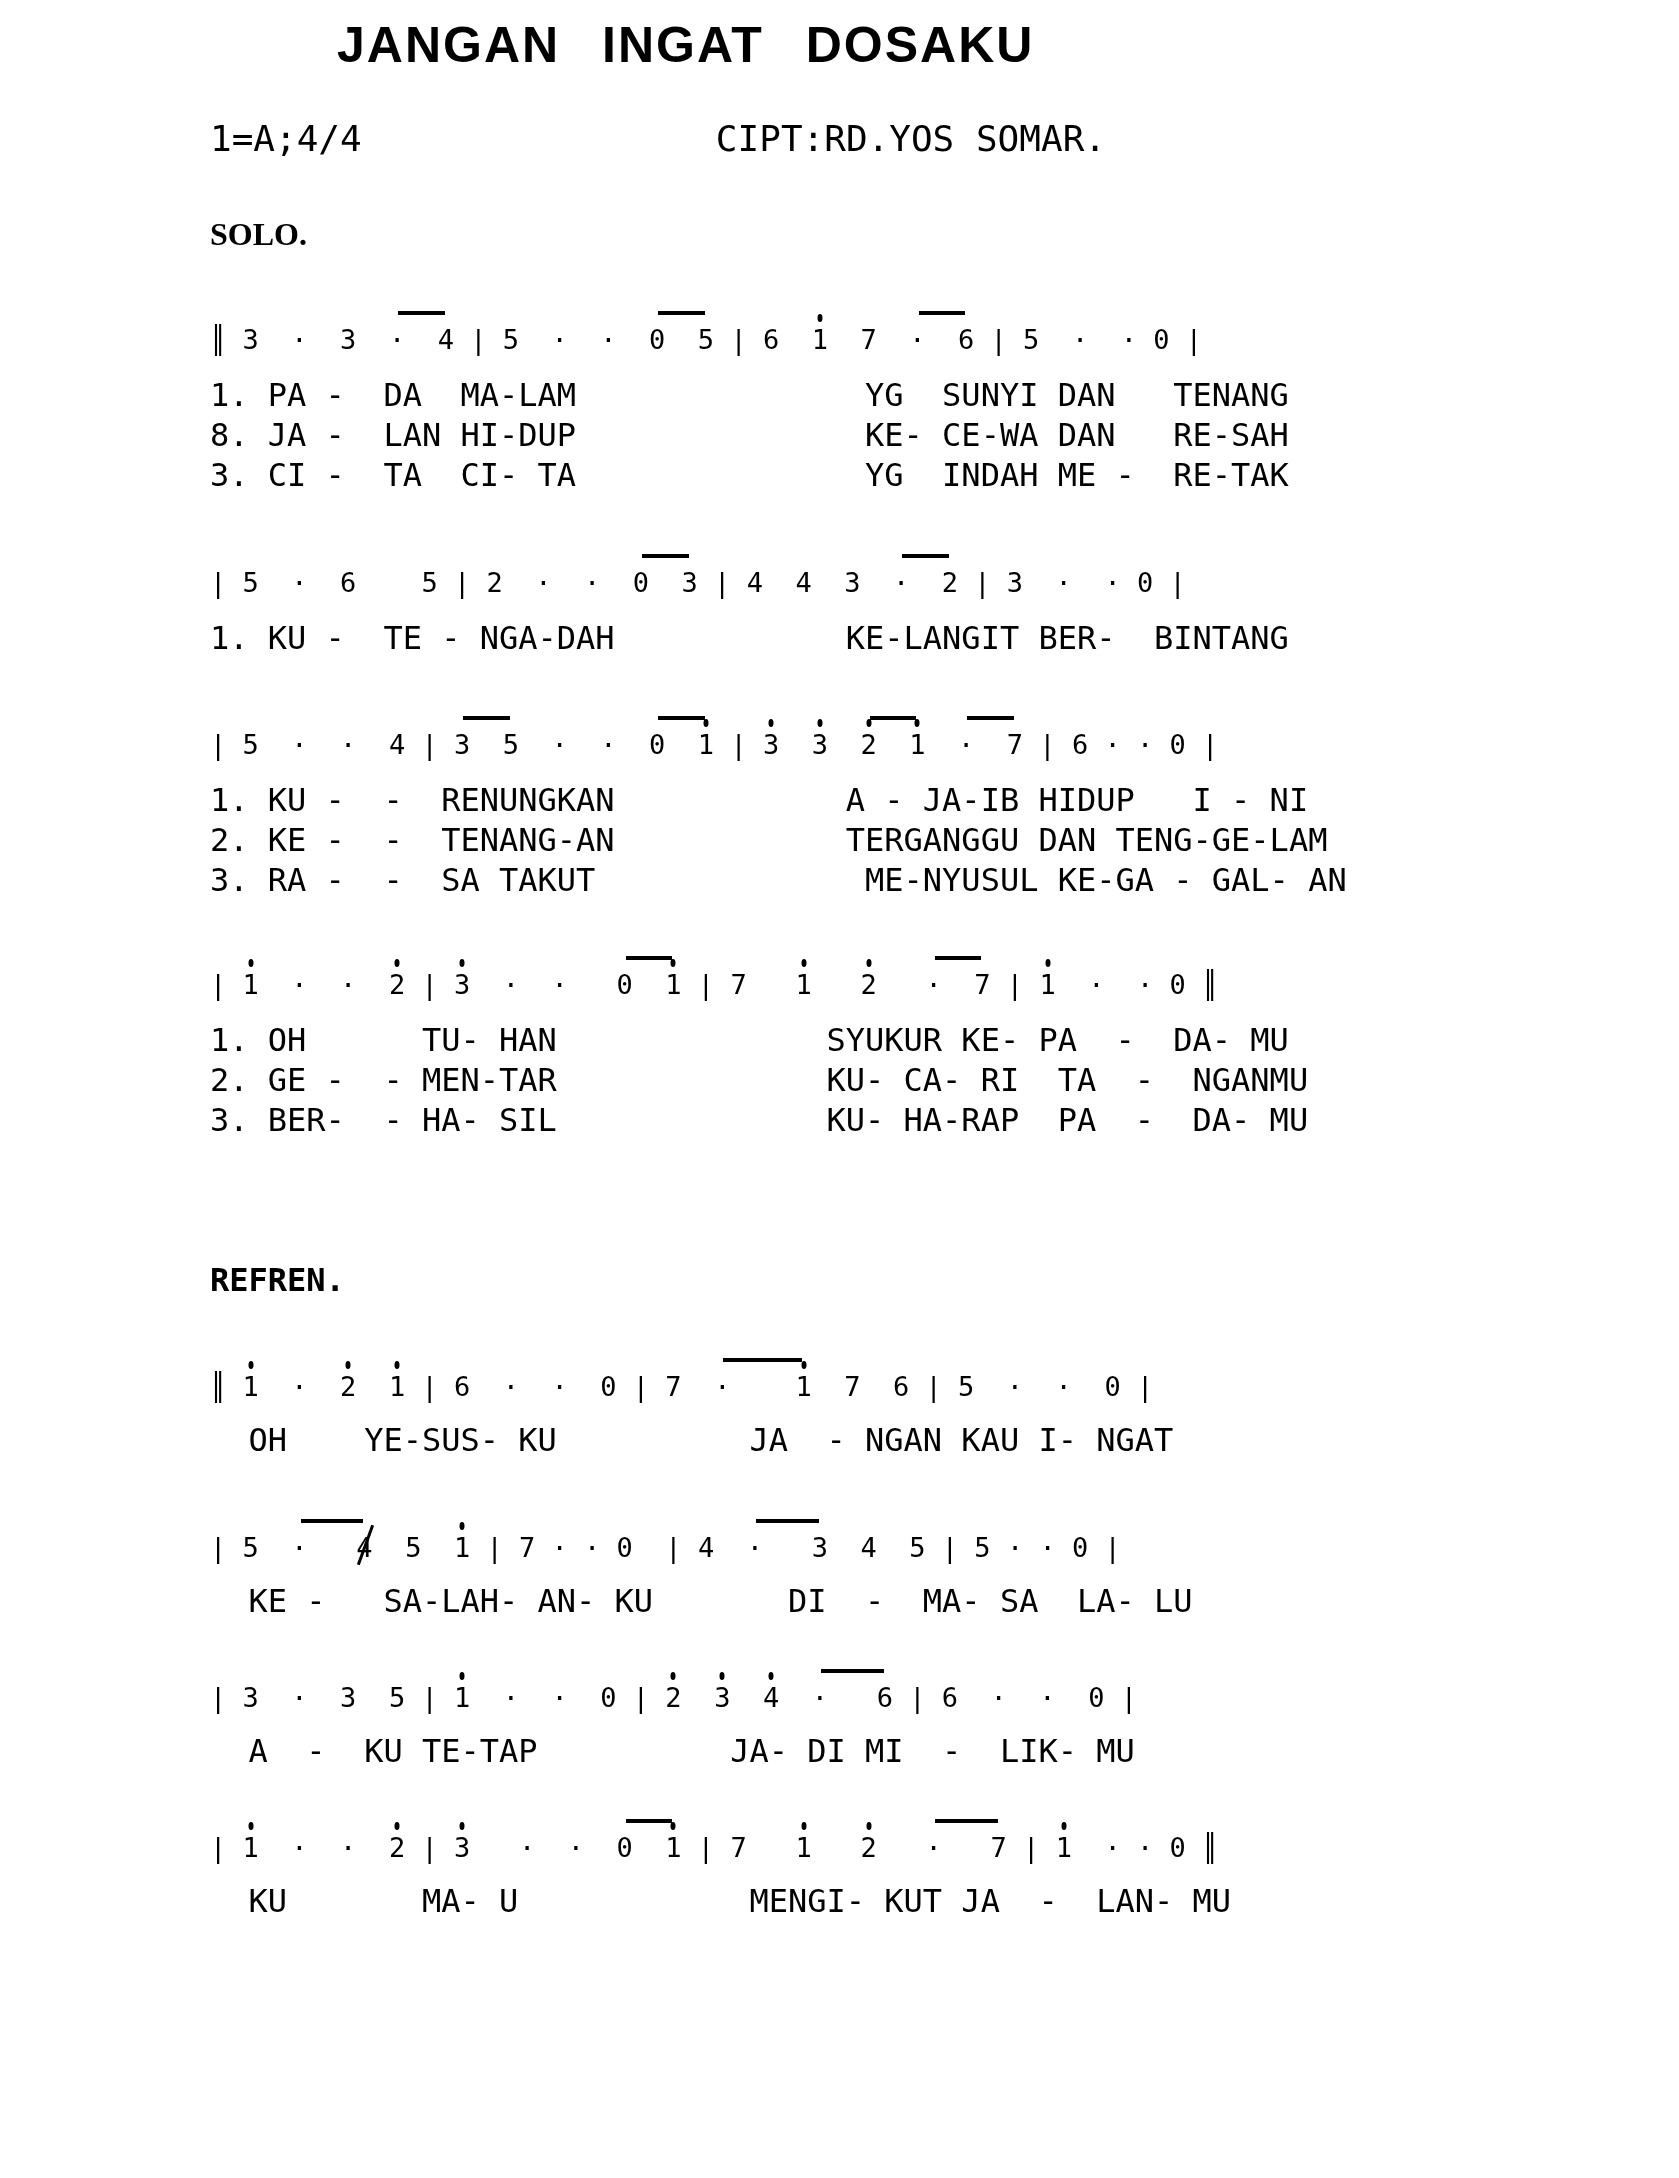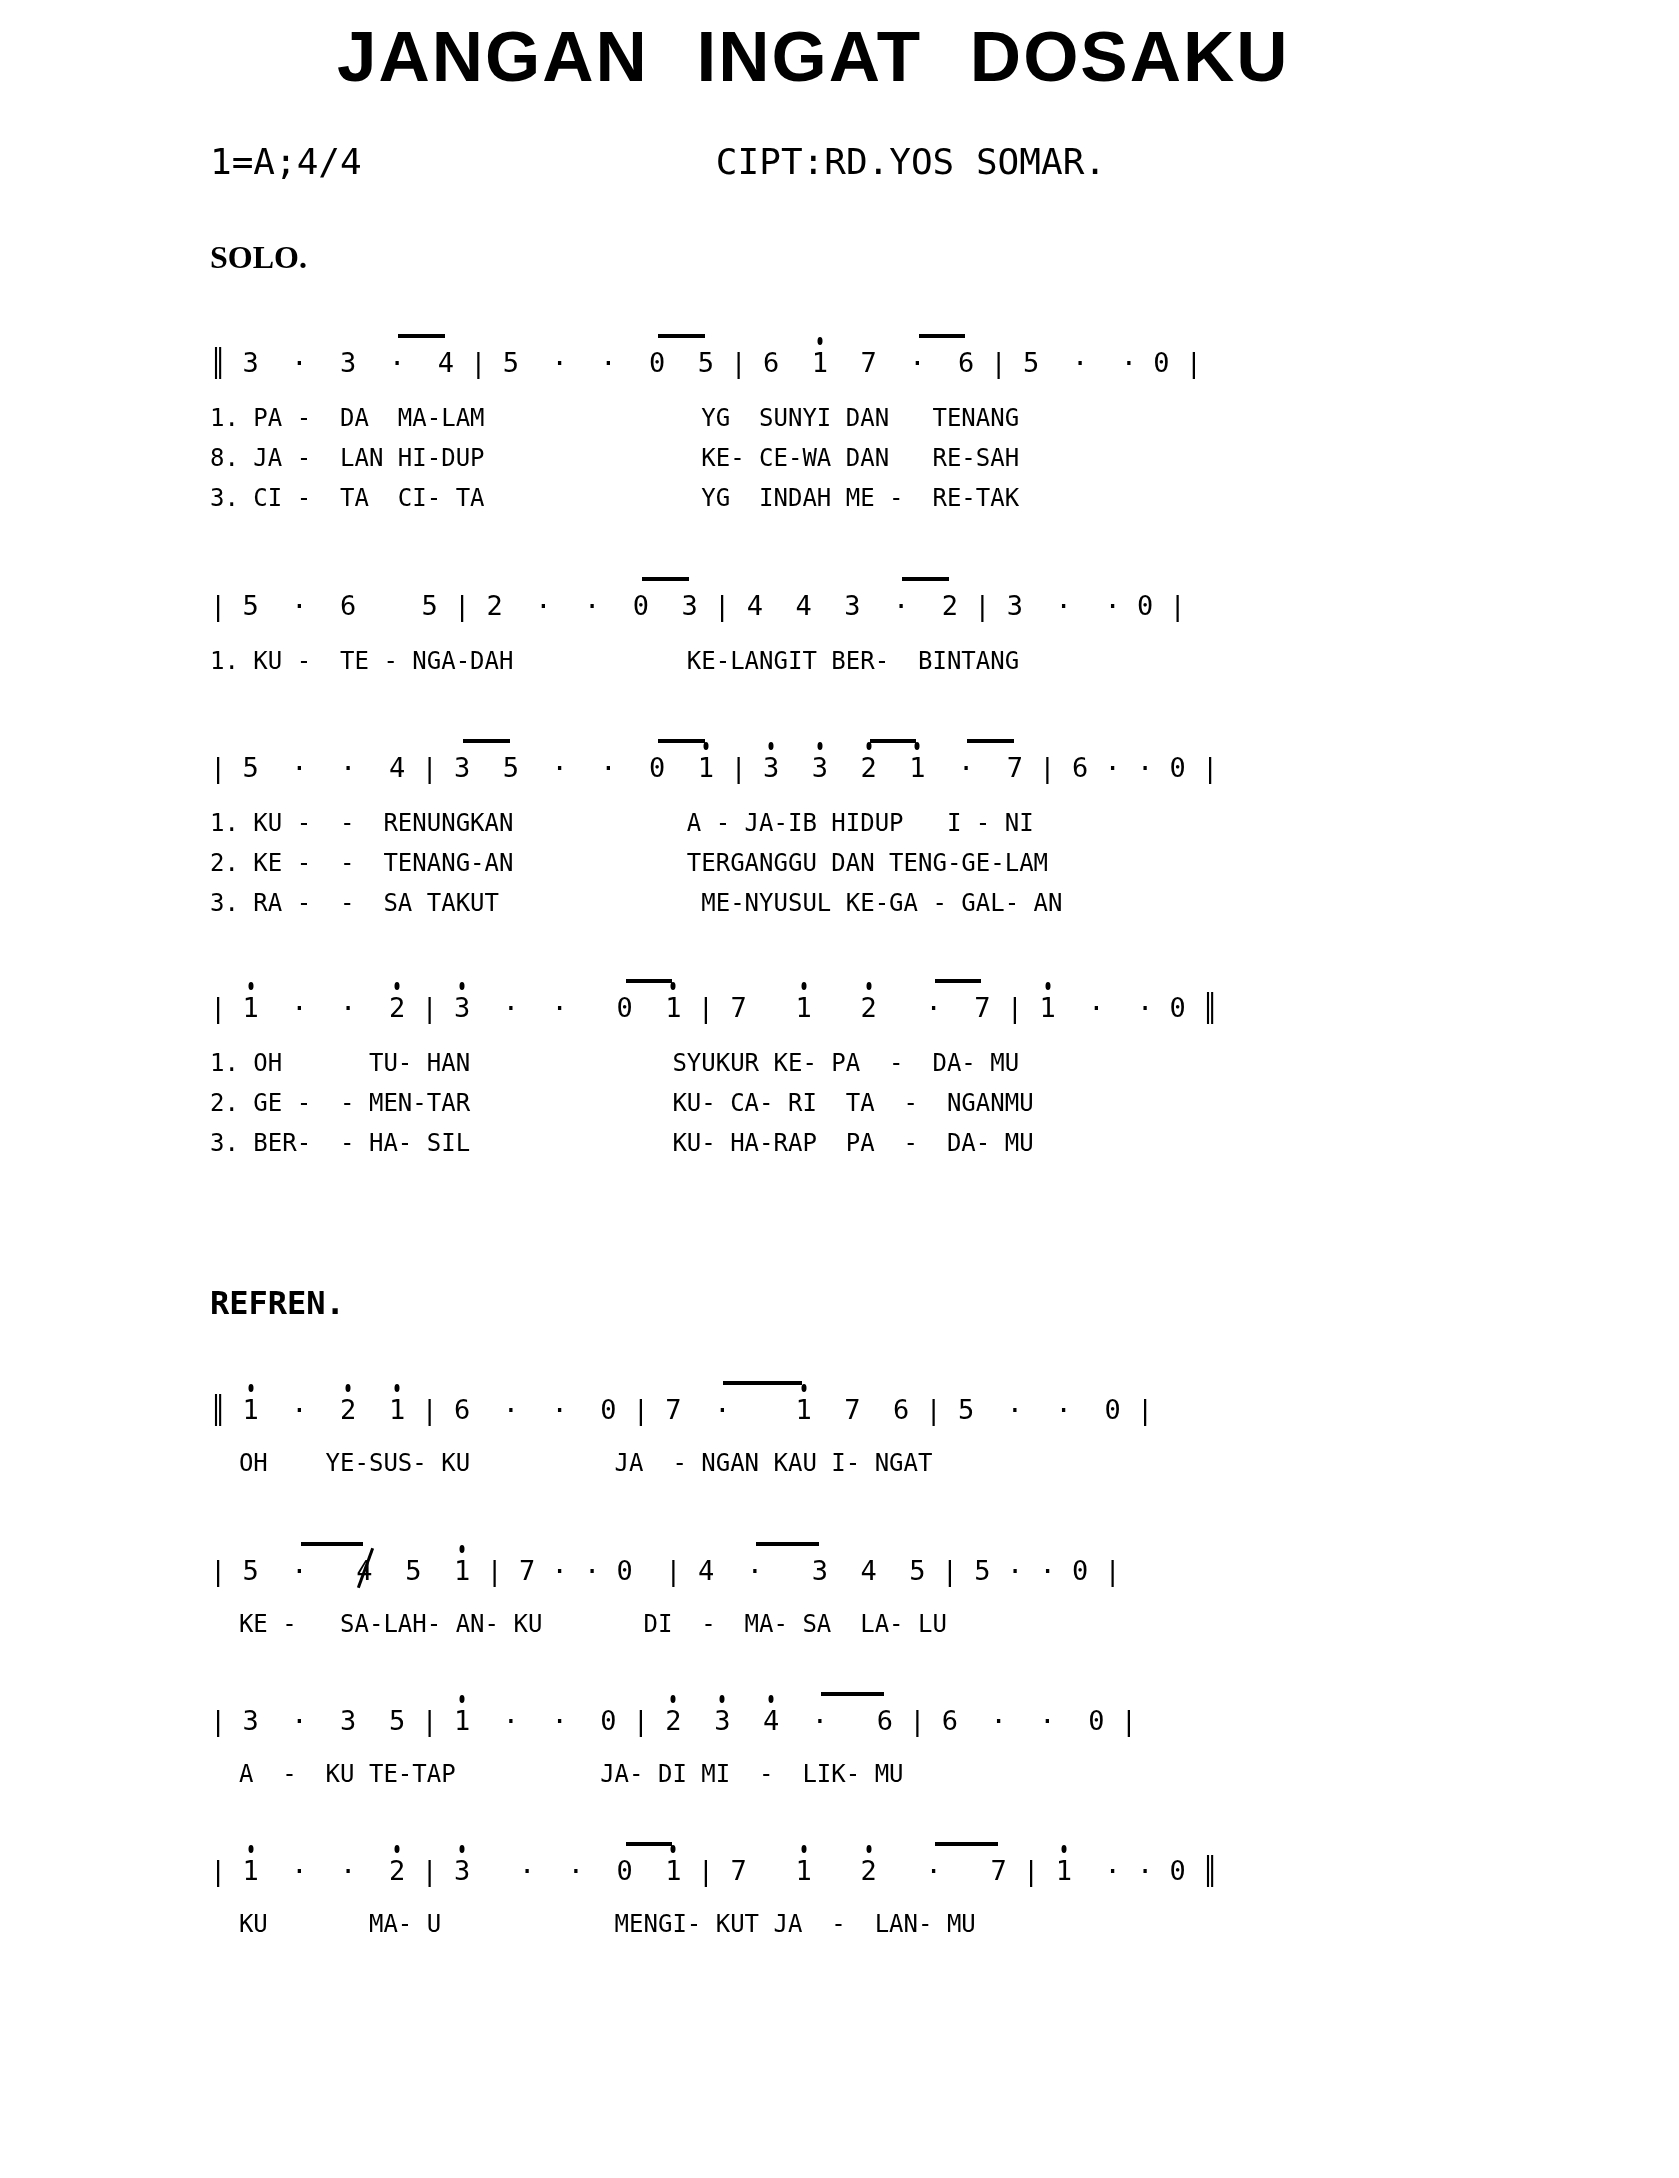--- a/index.html
+++ b/index.html
@@ -1,18 +1,18 @@
 <!DOCTYPE html>
 <html><head>
 <meta charset="utf-8">
 <style>
   html,body{margin:0;padding:0;background:#ffffff;color:#000000;}
   body{width:1679px;height:2178px;box-sizing:border-box;overflow:hidden;
        padding:16px 0 0 210px;font-family:"DejaVu Sans Mono",monospace;}
-  .title{font-family:"Liberation Sans",sans-serif;font-weight:bold;font-size:71px;
+  .title{font-family:"Liberation Sans",sans-serif;font-weight:bold;font-size:50px;
          letter-spacing:2px;word-spacing:26px;margin:0 0 0 127px;display:inline-block;
          white-space:pre;}
   .keyline{display:flex;justify-content:space-between;width:896px;
            font-size:36px;line-height:38px;margin-top:46px;white-space:pre;}
   .slabel{font-size:32px;line-height:38px;font-weight:bold;white-space:pre;}
   .solo-label{margin-top:57px;font-family:Liberation Serif, serif;}
   .refrain-label{margin-top:121px;}
   .system{margin:0;}
   .sys-a{margin-top:50px}.sys-b{margin-top:51px}.sys-c{margin-top:50px}.sys-d{margin-top:48px}
   .ref-a{margin-top:51px}.ref-b{margin-top:51px}.ref-c{margin-top:40px}.ref-d{margin-top:40px}
@@ -20,21 +20,21 @@
   .nline span{position:relative;display:inline-block;white-space:pre;}
   .nline .dt{top:-7px;}
   .nline .hi::before{content:'';position:absolute;top:-7px;left:50%;
         transform:translateX(-50%);width:5px;height:8px;background:#000;border-radius:50%;}
   .nline .ovgap::after{content:'';position:absolute;left:-7px;right:-7px;top:-10px;
         height:3.5px;background:#000;}
   .nline .sl::after{content:'';position:absolute;left:8px;top:-5px;width:3px;height:42px;
         background:#000;transform:rotate(20deg);}
   .lyrics{margin-top:16px;}
   .rlyrics{margin-top:14px;}
-  .lyr{font-size:24px;line-height:40px;white-space:pre;}
+  .lyr{font-size:32px;line-height:40px;white-space:pre;}
 </style>
 </head>
 <body>
 
 
 
 <h1 class="title">JANGAN INGAT DOSAKU</h1>
 
 <div class="keyline">
   <span>1=A;4/4</span>

